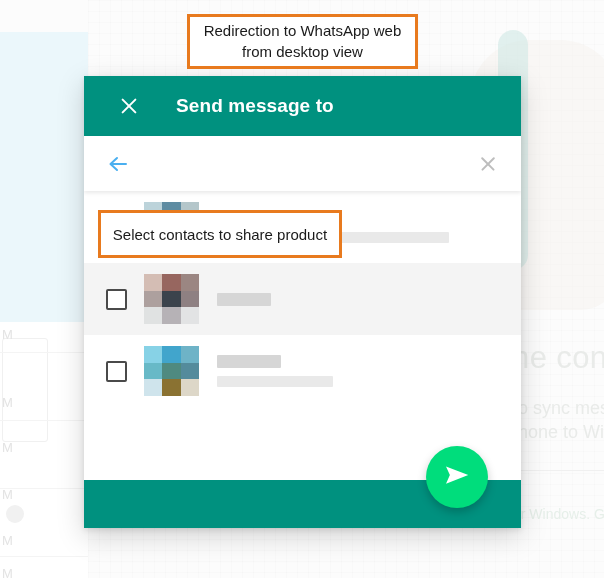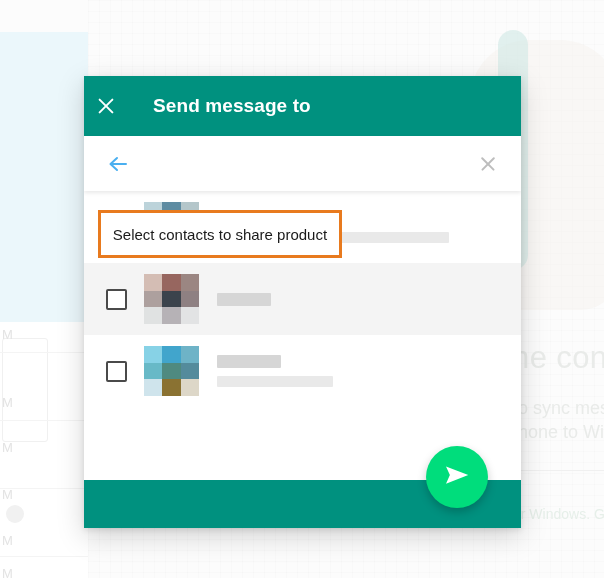--- a/index.html
+++ b/index.html
@@ -121,21 +121,21 @@
     box-shadow: 0 8px 26px rgba(0,0,0,.17), 0 2px 6px rgba(0,0,0,.10);
     overflow: hidden;
   }
 
   .modal-header {
     position: relative;
     height: 60px;
     background: #00917f;
     display: flex;
     align-items: center;
-    padding-left: 9px;
+    padding-left: 32px;
   }
   .header-close {
     width: 26px; height: 26px;
     position: relative;
     cursor: pointer;
     flex: none;
   }
   .header-close::before,
   .header-close::after {
     content: "";
@@ -427,15 +427,16 @@
   </div>
 
   <div class="fab">
     <span>
       <svg width="30" height="30" viewBox="0 0 24 24">
         <path d="M3.2 5.1 L21 12 L3.2 18.9 L6.3 12 Z" fill="#ffffff"></path>
       </svg>
     </span>
   </div>
 
+  <div class="anno" id="anno-top">Redirection to WhatsApp web from desktop view</div>
   <div class="anno" id="anno-select">Select contacts to share product</div>
 
 </div>
 
 </body></html>

